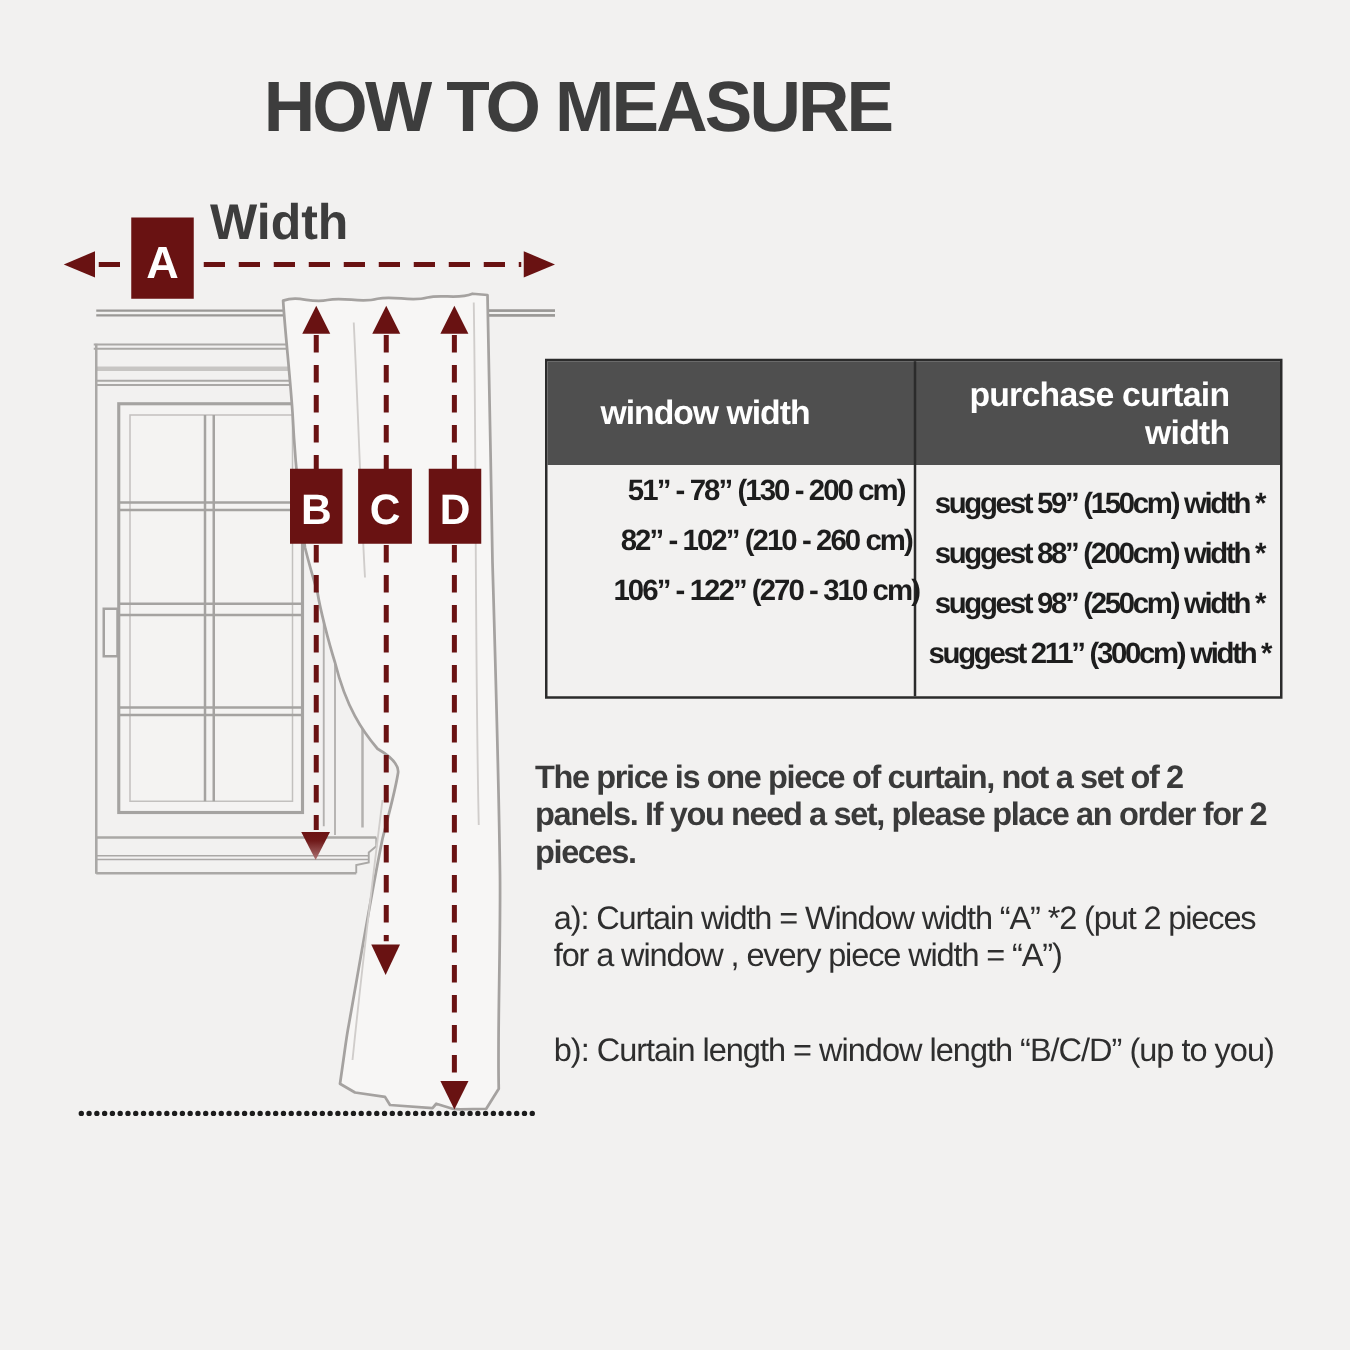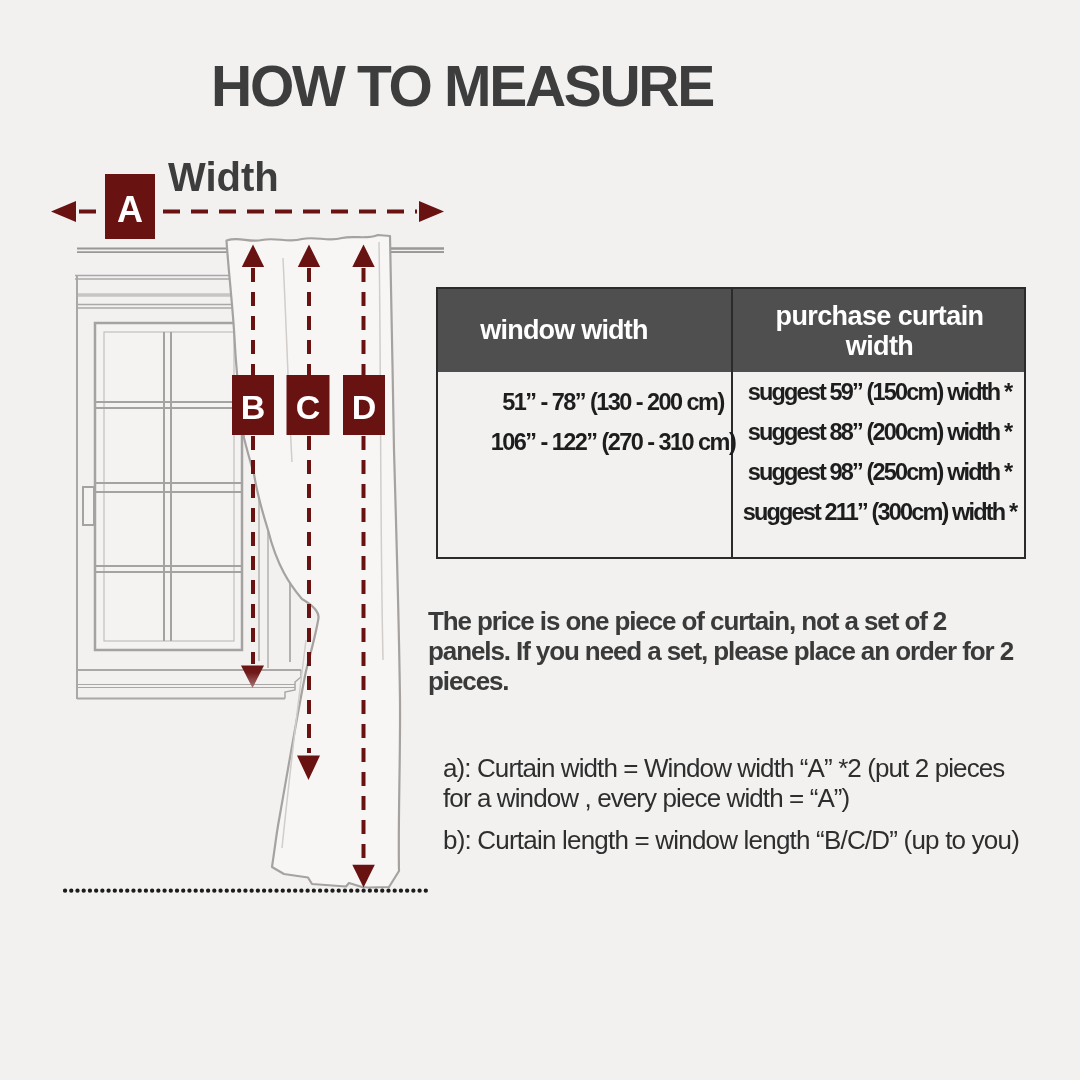--- a/index.html
+++ b/index.html
@@ -142,32 +142,33 @@
 </svg>
 
 <div class="abs" style="left:436px;top:287px;width:590px;height:272px;border:2px solid #2b2b2b;box-sizing:border-box;">
 
   <div style="position:absolute;left:0;top:0;width:100%;height:83px;background:#4f4f4f;"></div>
 
   <div style="position:absolute;left:293px;top:0;width:2px;height:100%;background:#2b2b2b;"></div>
 
   <div style="position:absolute;left:0;top:0;width:252px;height:83px;display:flex;align-items:center;justify-content:center;color:#fff;font-size:27px;font-weight:bold;letter-spacing:-0.8px;box-sizing:border-box;">window width</div>
 
-  <div style="position:absolute;left:295px;top:0;width:293px;height:83px;display:flex;align-items:center;justify-content:center;color:#fff;font-size:27px;font-weight:bold;letter-spacing:-0.6px;text-align:center;line-height:30px;box-sizing:border-box;">purchase curtain<br>width</div>
+  <div style="position:absolute;left:295px;top:0;width:293px;height:83px;display:flex;align-items:center;justify-content:center;color:#fff;font-size:27px;font-weight:bold;letter-spacing:-0.6px;text-align:right;line-height:30px;box-sizing:border-box;">purchase curtain<br>width</div>
 
-  <div style="position:absolute;left:0;top:83px;width:350px;text-align:center;font-size:23.5px;font-weight:bold;color:#1d1d1d;line-height:40px;padding-top:10px;letter-spacing:-1.55px;">
+  <div style="position:absolute;left:0;top:83px;width:350px;text-align:center;font-size:23.5px;font-weight:bold;color:#1d1d1d;line-height:40px;padding-top:0;letter-spacing:-1.55px;">
     <div>51” - 78” (130 - 200 cm)</div>
+    <div>82” - 102” (210 - 260 cm)</div>
     <div>106” - 122” (270 - 310 cm)</div>
   </div>
 
-  <div style="position:absolute;left:295px;top:83px;width:293px;text-align:center;font-size:23.5px;font-weight:bold;color:#1d1d1d;line-height:40px;padding-top:0;letter-spacing:-1.85px;">
+  <div style="position:absolute;left:295px;top:83px;width:293px;text-align:center;font-size:23.5px;font-weight:bold;color:#1d1d1d;line-height:40px;padding-top:10px;letter-spacing:-1.85px;">
     <div>suggest 59” (150cm) width *</div>
     <div>suggest 88” (200cm) width *</div>
     <div>suggest 98” (250cm) width *</div>
     <div>suggest 211” (300cm) width *</div>
   </div>
 </div>
 
 <div class="abs" style="left:428px;top:606px;width:606px;text-align:left;font-size:26px;font-weight:bold;color:#3a3a3a;line-height:30px;letter-spacing:-1.1px;">The price is one piece of curtain, not a set of 2<br>panels. If you need a set, please place an order for 2<br>pieces.</div>
 
-<div class="abs" style="left:443px;top:753px;width:620px;font-size:26px;color:#2e2e2e;line-height:30px;letter-spacing:-0.9px;">a): Curtain width = Window width “A” *2 (put 2 pieces<br>for a window , every piece width = “A”)</div>
+<div class="abs" style="left:443px;top:719px;width:620px;font-size:26px;color:#2e2e2e;line-height:30px;letter-spacing:-0.9px;">a): Curtain width = Window width “A” *2 (put 2 pieces<br>for a window , every piece width = “A”)</div>
 
 <div class="abs" style="left:443px;top:825px;width:640px;font-size:26px;color:#2e2e2e;line-height:30px;letter-spacing:-0.8px;">b): Curtain length = window length “B/C/D” (up to you)</div>
 
 </body></html>

